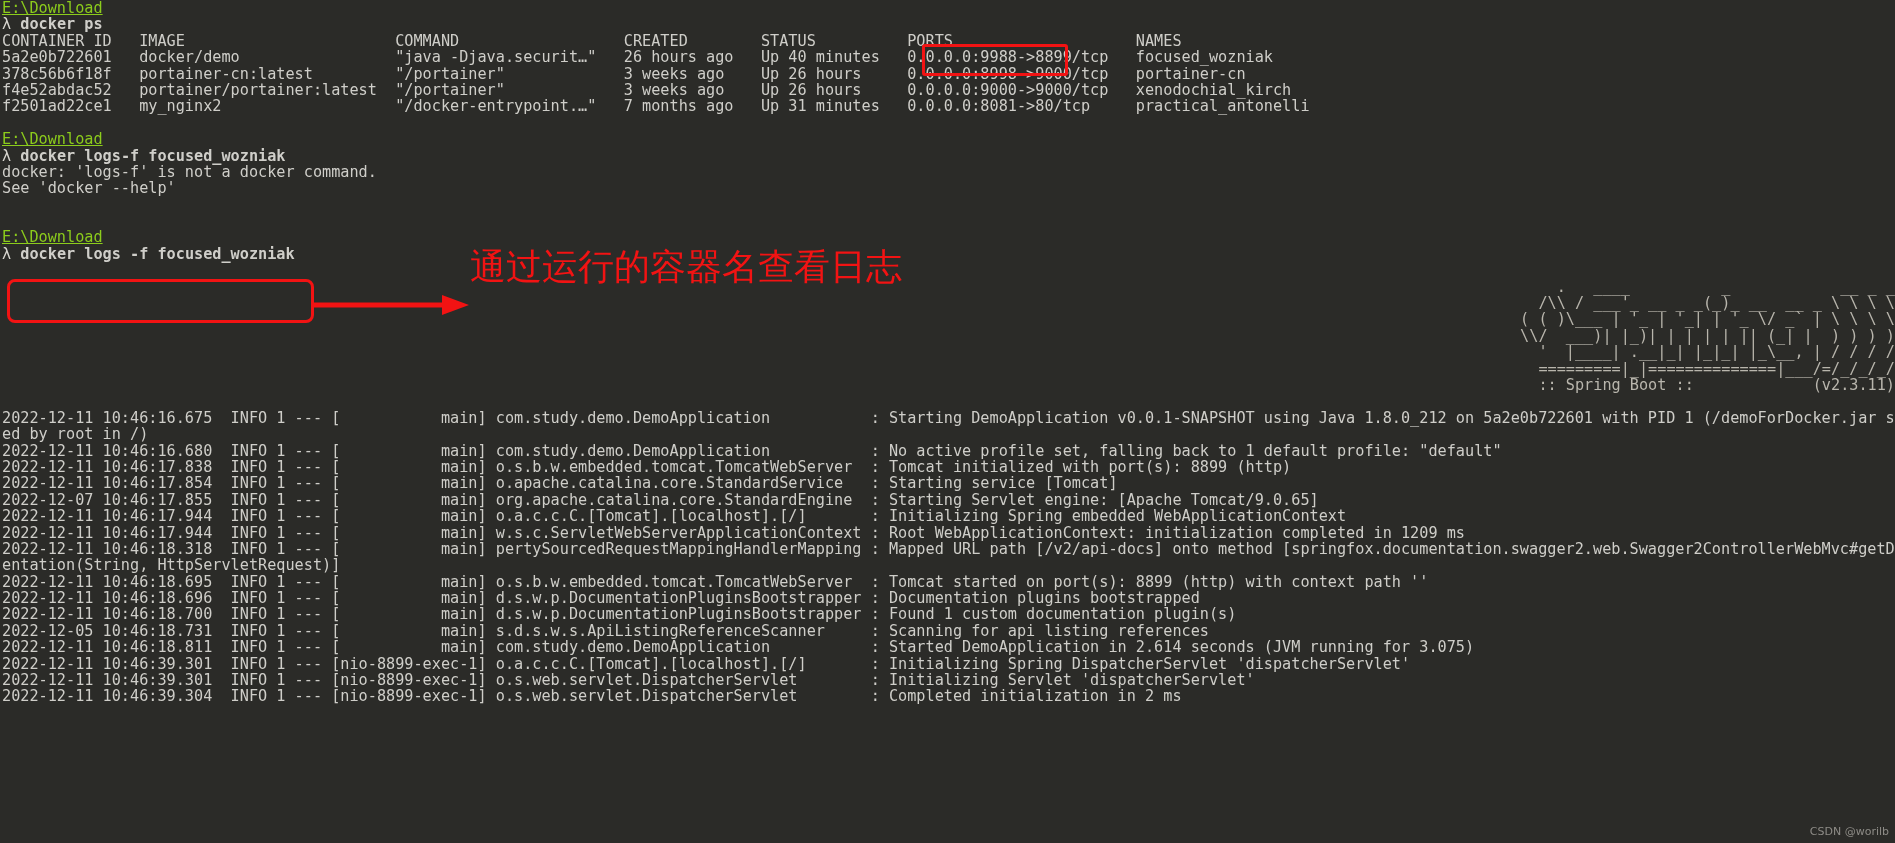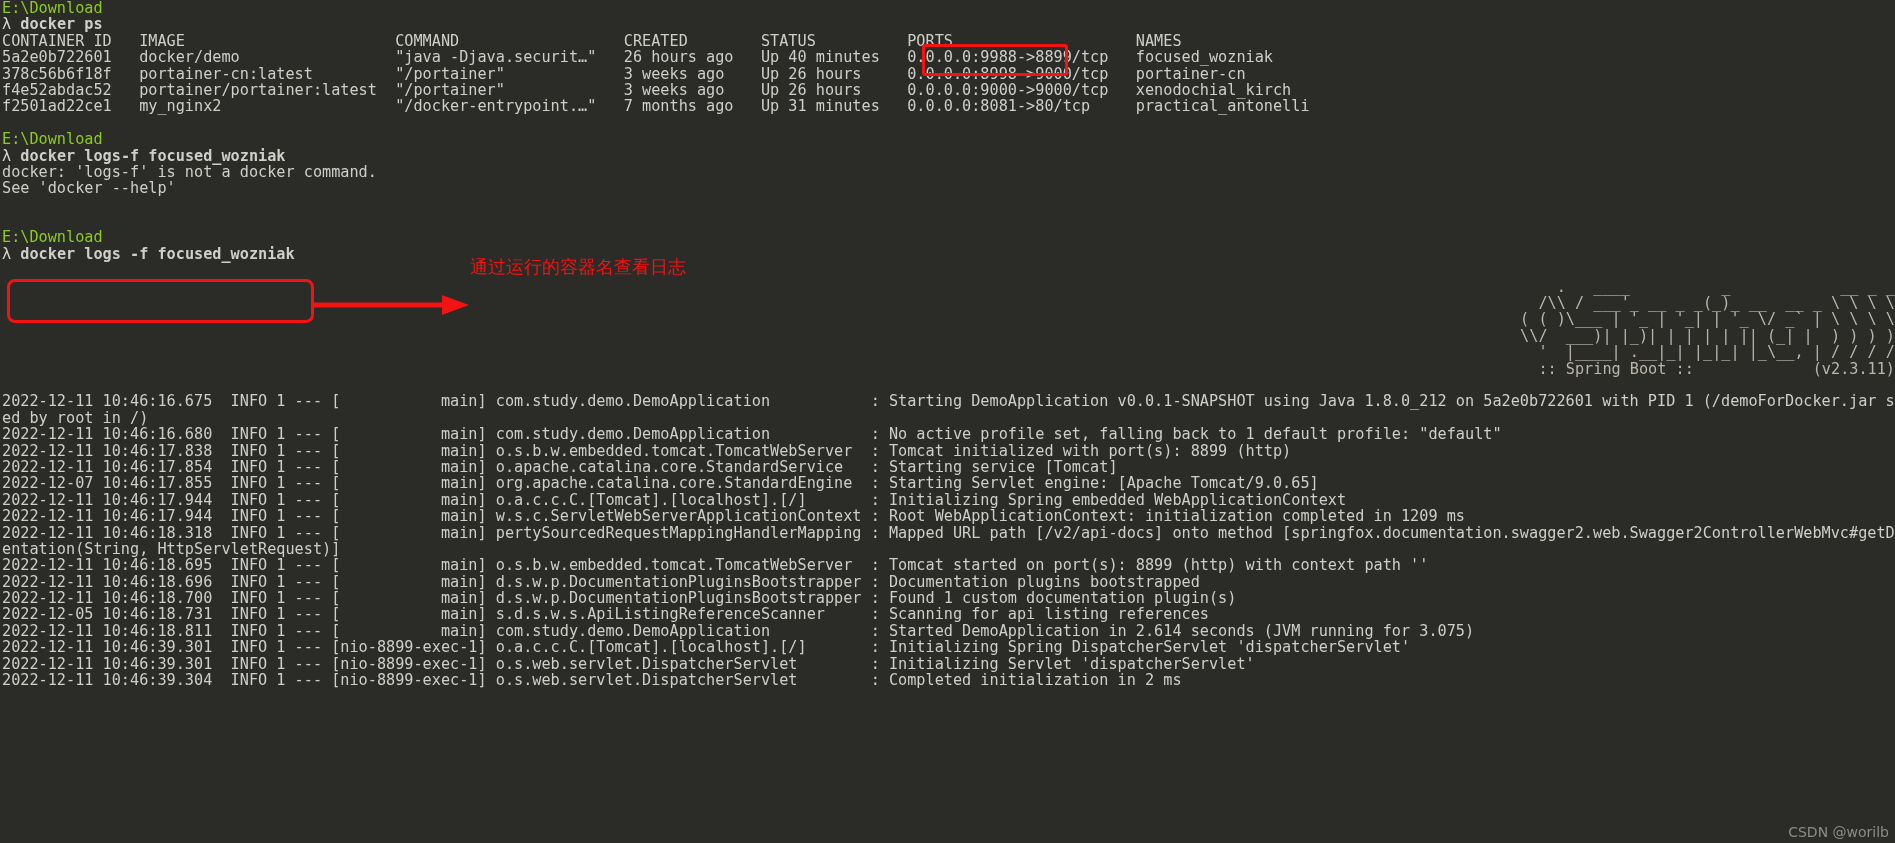--- a/index.html
+++ b/index.html
@@ -27,21 +27,21 @@
     width: 1895px;
     padding: 0;
   }
   .line {
     white-space: pre;
     height: 16.4px;
     padding-left: 2px;
     letter-spacing: 0px;
   }
   .blank { height: 16.4px; }
-  .path { color: #8ccc1c; }
+  .path { color: #8ccc1c; text-decoration: underline; }
   .prompt-sym { color: #d8d6d0; }
   .cmd { color: #cfcec9; font-weight: bold; }
   .banner { color: #b9b6ad; text-align: right; }
   .logline { color: #cfcec9; }
 
   
   .redbox {
     position: absolute;
     border: 3px solid #f21313;
     border-radius: 3px;
@@ -68,31 +68,31 @@
     width: 160px;
     height: 32px;
     pointer-events: none;
   }
   .annot-text {
     position: absolute;
     left: 470px;
     top: 252px;
     color: #f21313;
     font-family: "DejaVu Sans", "Liberation Sans", sans-serif;
-    font-size: 18px;
+    font-size: 36px;
     line-height: 30px;
     white-space: pre;
   }
   .watermark {
     position: absolute;
     right: 6px;
     bottom: 3px;
     color: #8d8b86;
     font-family: "DejaVu Sans", "Liberation Sans", sans-serif;
-    font-size: 14px;
+    font-size: 11px;
     white-space: pre;
     margin-top: 12px;
   }
 </style>
 </head>
 <body>
 
 <div id="screen">
 
   <div class="term">
@@ -118,20 +118,21 @@
     <div class="line"><span class="path">E:\Download</span></div>
     <div class="line"><span class="prompt-sym">λ</span><span class="cmd"> </span><span class="cmd">docker logs -f focused_wozniak</span></div>
 
     <div class="blank"></div>
 
     <div class="line banner">  .   ____          _            __ _ _</div>
     <div class="line banner"> /\\ / ___'_ __ _ _(_)_ __  __ _ \ \ \ \</div>
     <div class="line banner">( ( )\___ | '_ | '_| | '_ \/ _` | \ \ \ \</div>
     <div class="line banner"> \\/  ___)| |_)| | | | | || (_| |  ) ) ) )</div>
     <div class="line banner">  '  |____| .__|_| |_|_| |_\__, | / / / /</div>
+    <div class="line banner"> =========|_|==============|___/=/_/_/_/</div>
     <div class="line banner"><span> :: Spring Boot :: </span><span>            </span><span>(v2.3.11)</span></div>
 
     <div class="blank"></div>
 
     <div class="line logline">2022-12-11 10:46:16.675  INFO 1 --- [           main] com.study.demo.DemoApplication           : Starting DemoApplication v0.0.1-SNAPSHOT using Java 1.8.0_212 on 5a2e0b722601 with PID 1 (/demoForDocker.jar start</div>
     <div class="line logline">ed by root in /)</div>
     <div class="line logline">2022-12-11 10:46:16.680  INFO 1 --- [           main] com.study.demo.DemoApplication           : No active profile set, falling back to 1 default profile: "default"</div>
     <div class="line logline">2022-12-11 10:46:17.838  INFO 1 --- [           main] o.s.b.w.embedded.tomcat.TomcatWebServer  : Tomcat initialized with port(s): 8899 (http)</div>
     <div class="line logline">2022-12-11 10:46:17.854  INFO 1 --- [           main] o.apache.catalina.core.StandardService   : Starting service [Tomcat]</div>
     <div class="line logline">2022-12-07 10:46:17.855  INFO 1 --- [           main] org.apache.catalina.core.StandardEngine  : Starting Servlet engine: [Apache Tomcat/9.0.65]</div>

